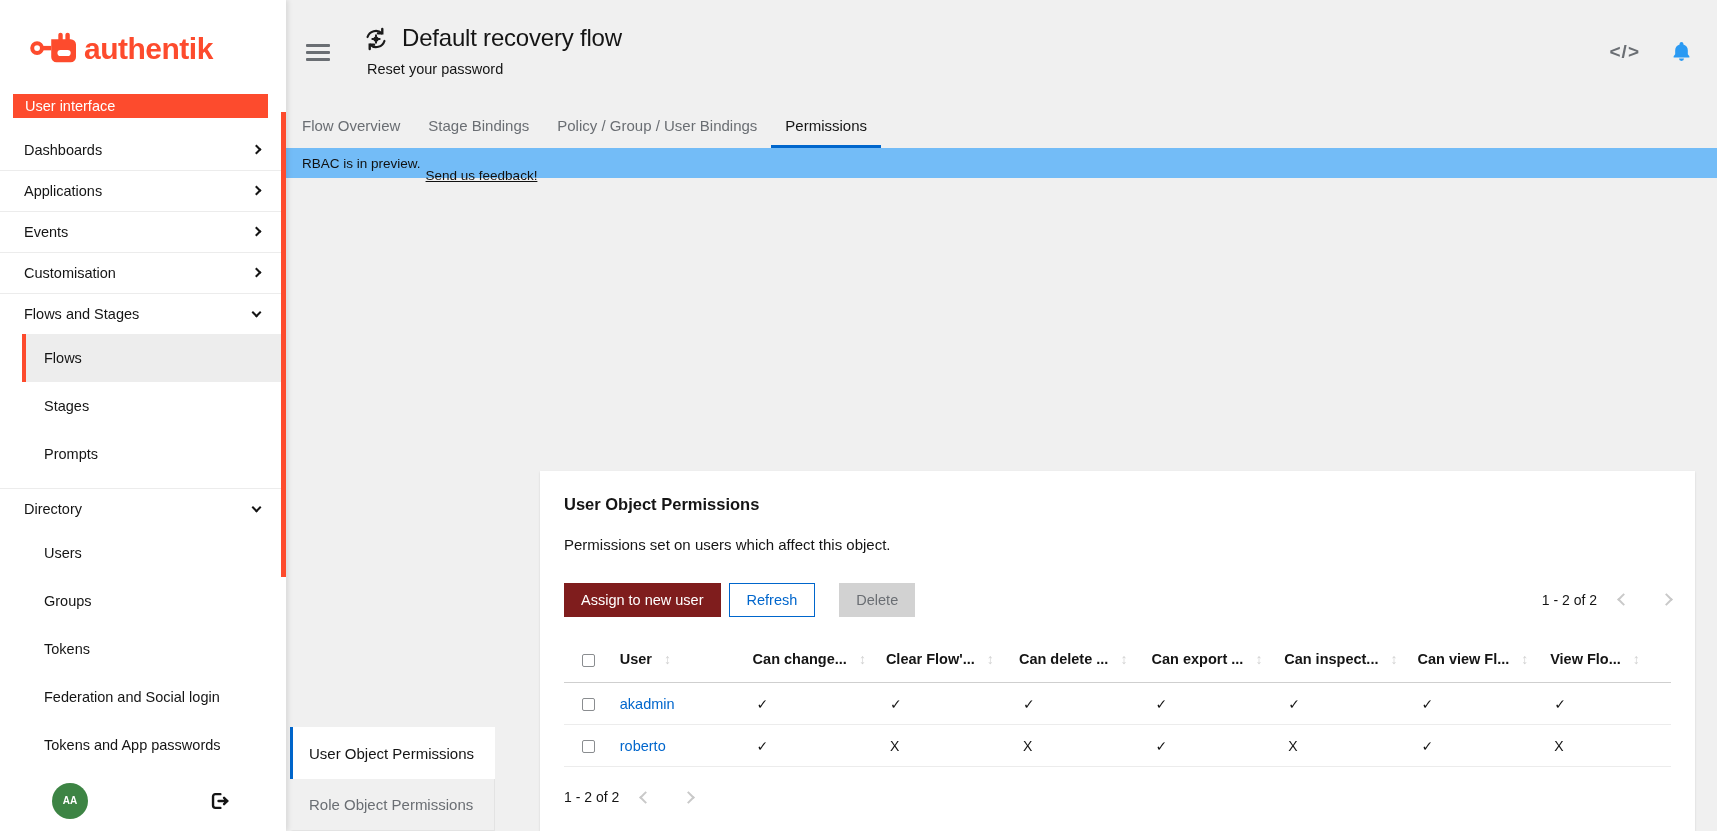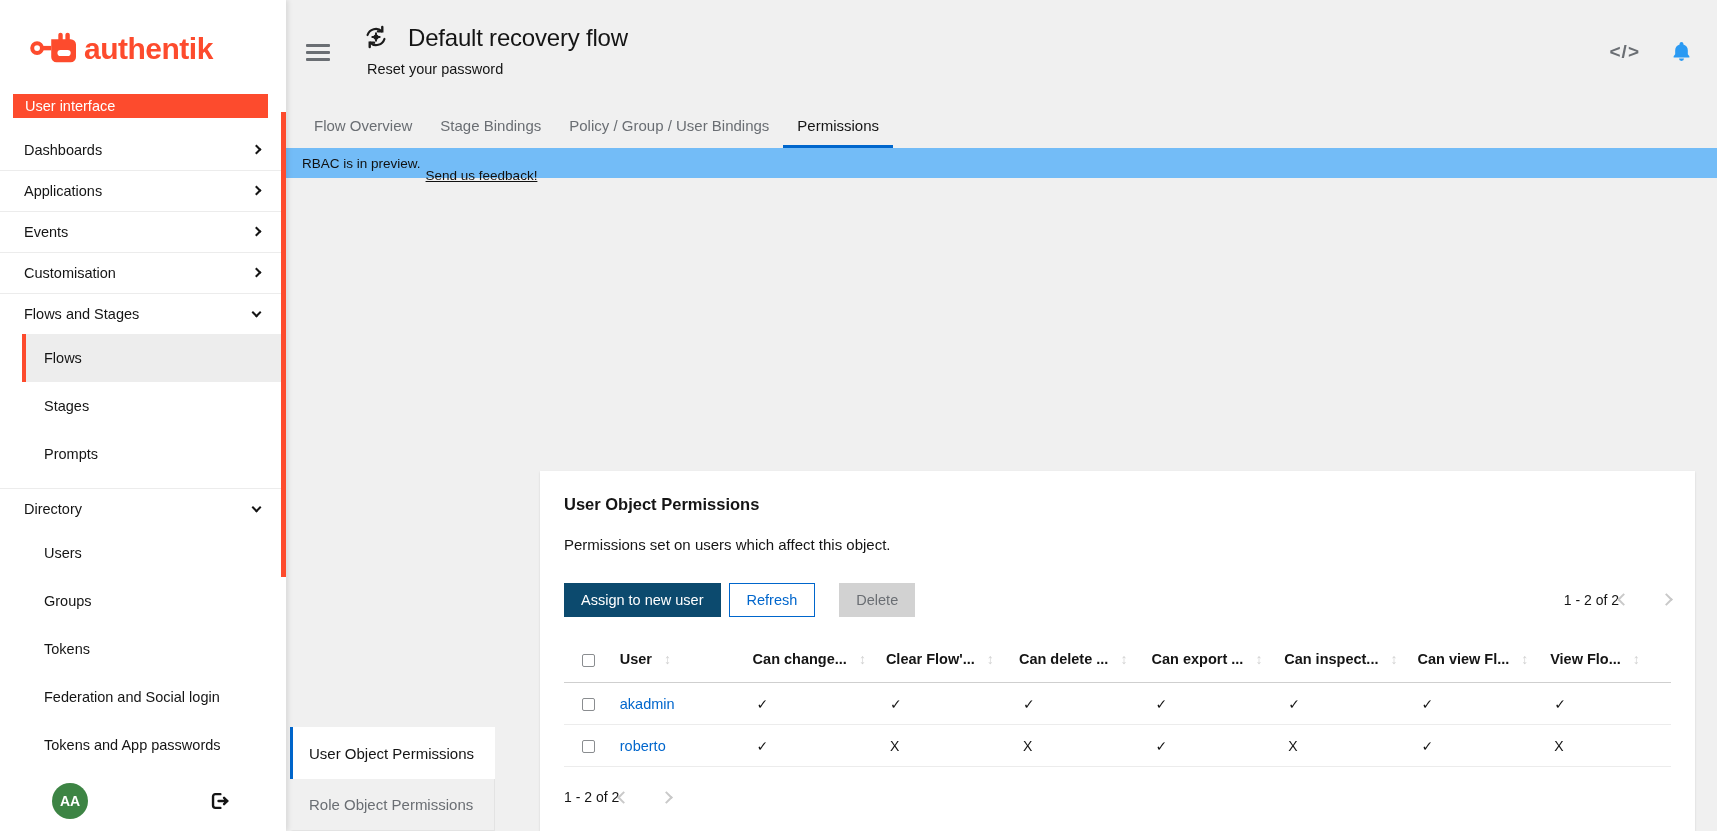--- a/index.html
+++ b/index.html
@@ -23,36 +23,36 @@
   .chev { display:inline-block; width:7px; height:7px; border:solid #151515; border-width:0 2.2px 2.2px 0; }
   .chev.right { transform:rotate(-45deg); }
   .chev.down  { transform:rotate(45deg); margin-top:-3px; }
   .sub-item { height:48px; display:flex; align-items:center; margin-right:5px;
               padding-left:44px; border-left:4px solid transparent; margin-left:22px; cursor:pointer; padding-left:18px; }
   .sub-item.active { background:#ededed; border-left-color:#fd4b2d; }
   .sub-list { padding-bottom:10px; }
   .side-footer { display:flex; align-items:center; justify-content:space-between;
                  padding:0 56px 0 52px; height:70px; margin-bottom:8px; }
   .avatar { width:36px; height:36px; border-radius:50%; background:#3d8444; color:#fff;
-            font-size:14px; font-weight:700; display:flex; align-items:center; justify-content:center; cursor:pointer; }
+            font-size:10px; font-weight:700; display:flex; align-items:center; justify-content:center; cursor:pointer; }
   .signout { cursor:pointer; display:flex; }
 
   
   main { flex:1; display:flex; flex-direction:column; position:relative; }
   .page-header { height:106px; position:relative; }
   .hamburger { position:absolute; left:20px; top:44px; width:24px; cursor:pointer; }
   .hamburger i { display:block; height:3px; background:#6a6e73; margin-bottom:4px; border-radius:1px; }
   .title-block { position:absolute; left:77px; top:24px; }
-  .title-row { display:flex; align-items:flex-start; gap:19px; }
+  .title-row { display:flex; align-items:flex-end; gap:13px; }
   .title-row h1 { font-size:24px; font-weight:500; letter-spacing:-.2px; }
   .subtitle { margin-top:9px; font-size:14.5px; color:#151515; margin-left:4px; }
   .header-icons { position:absolute; right:24px; top:40px; display:flex; align-items:center; gap:30px; }
   .code-glyph { font-size:19px; font-weight:700; color:#6a6e73; cursor:pointer; letter-spacing:1px; }
 
-  .tabs { height:42px; display:flex; align-items:stretch; padding-left:14px; }
+  .tabs { height:42px; display:flex; align-items:stretch; padding-left:2px; }
   .tab { display:flex; align-items:center; padding:0 14px; font-size:15px; color:#6a6e73;
          border-bottom:3px solid transparent; cursor:pointer; }
   .tab.active { color:#151515; border-bottom-color:#0066cc; }
 
   .banner { height:30px; background:#73bcf7; display:flex; align-items:center;
             padding-left:16px; font-size:13.5px; color:#111; }
   .banner a { color:#111; text-decoration:underline; cursor:pointer; margin-left:5px;margin-top:25px; }
 
   .content { flex:1; display:flex; align-items:flex-end; padding:32px 22px 0 4px;gap:20px; }
   .panel-tabs { width:205px; min-width:205px; font-size:15px; }
@@ -62,25 +62,25 @@
   .panel-tab.active { background:#fff; color:#151515; border-left-color:#0066cc; border-right:none; border-bottom:none; }
 
   .card { flex:1; margin-left:25px; background:#fff; box-shadow:0 1px 2px rgba(0,0,0,.12);
           padding:24px 24px 26px 24px; }
   .card h2 { font-size:16.5px; font-weight:700; margin-bottom:22px; }
   .card .desc { font-size:15px; margin-bottom:30px; }
 
   .toolbar { display:flex; align-items:center; margin-bottom:20px; }
   .btn { font-family:inherit; font-size:14.5px; height:34px; padding:0 17px; border:none;
          cursor:pointer; border-radius:0; }
-  .btn.primary { background:#0c4a6e; color:#fff; margin-right:8px; }
+  .btn.primary { background:#7f1d1d; color:#fff; margin-right:8px; }
   .btn.secondary { background:#fff; color:#0066cc; border:1px solid #0066cc; margin-right:24px; }
   .btn.disabled { background:#d2d2d2; color:#6a6e73; cursor:default; }
   .pager { margin-left:auto; display:flex; align-items:center; font-size:14px; color:#151515; }
-  .pager .label { }
+  .pager .label { margin-right:22px; }
   .pchev { display:inline-block; width:9px; height:9px; border:solid #c9c9c9; border-width:0 2.4px 2.4px 0; cursor:pointer; }
   .pchev.left  { transform:rotate(135deg); margin-right:34px; }
   .pchev.right { transform:rotate(-45deg); }
   .pager.bottom { margin-top:22px; }
 
   table { border-collapse:collapse; font-size:14.5px; }
   th { text-align:left; font-weight:700; height:46px; border-bottom:1px solid #cfcfcf; }
   td { height:42px; border-bottom:1px solid #ececec; }
   th.col-check, td.col-check { width:44px; padding-left:18px; }
   th.col-data, td.col-data { width:134px; padding-left:12px; }

